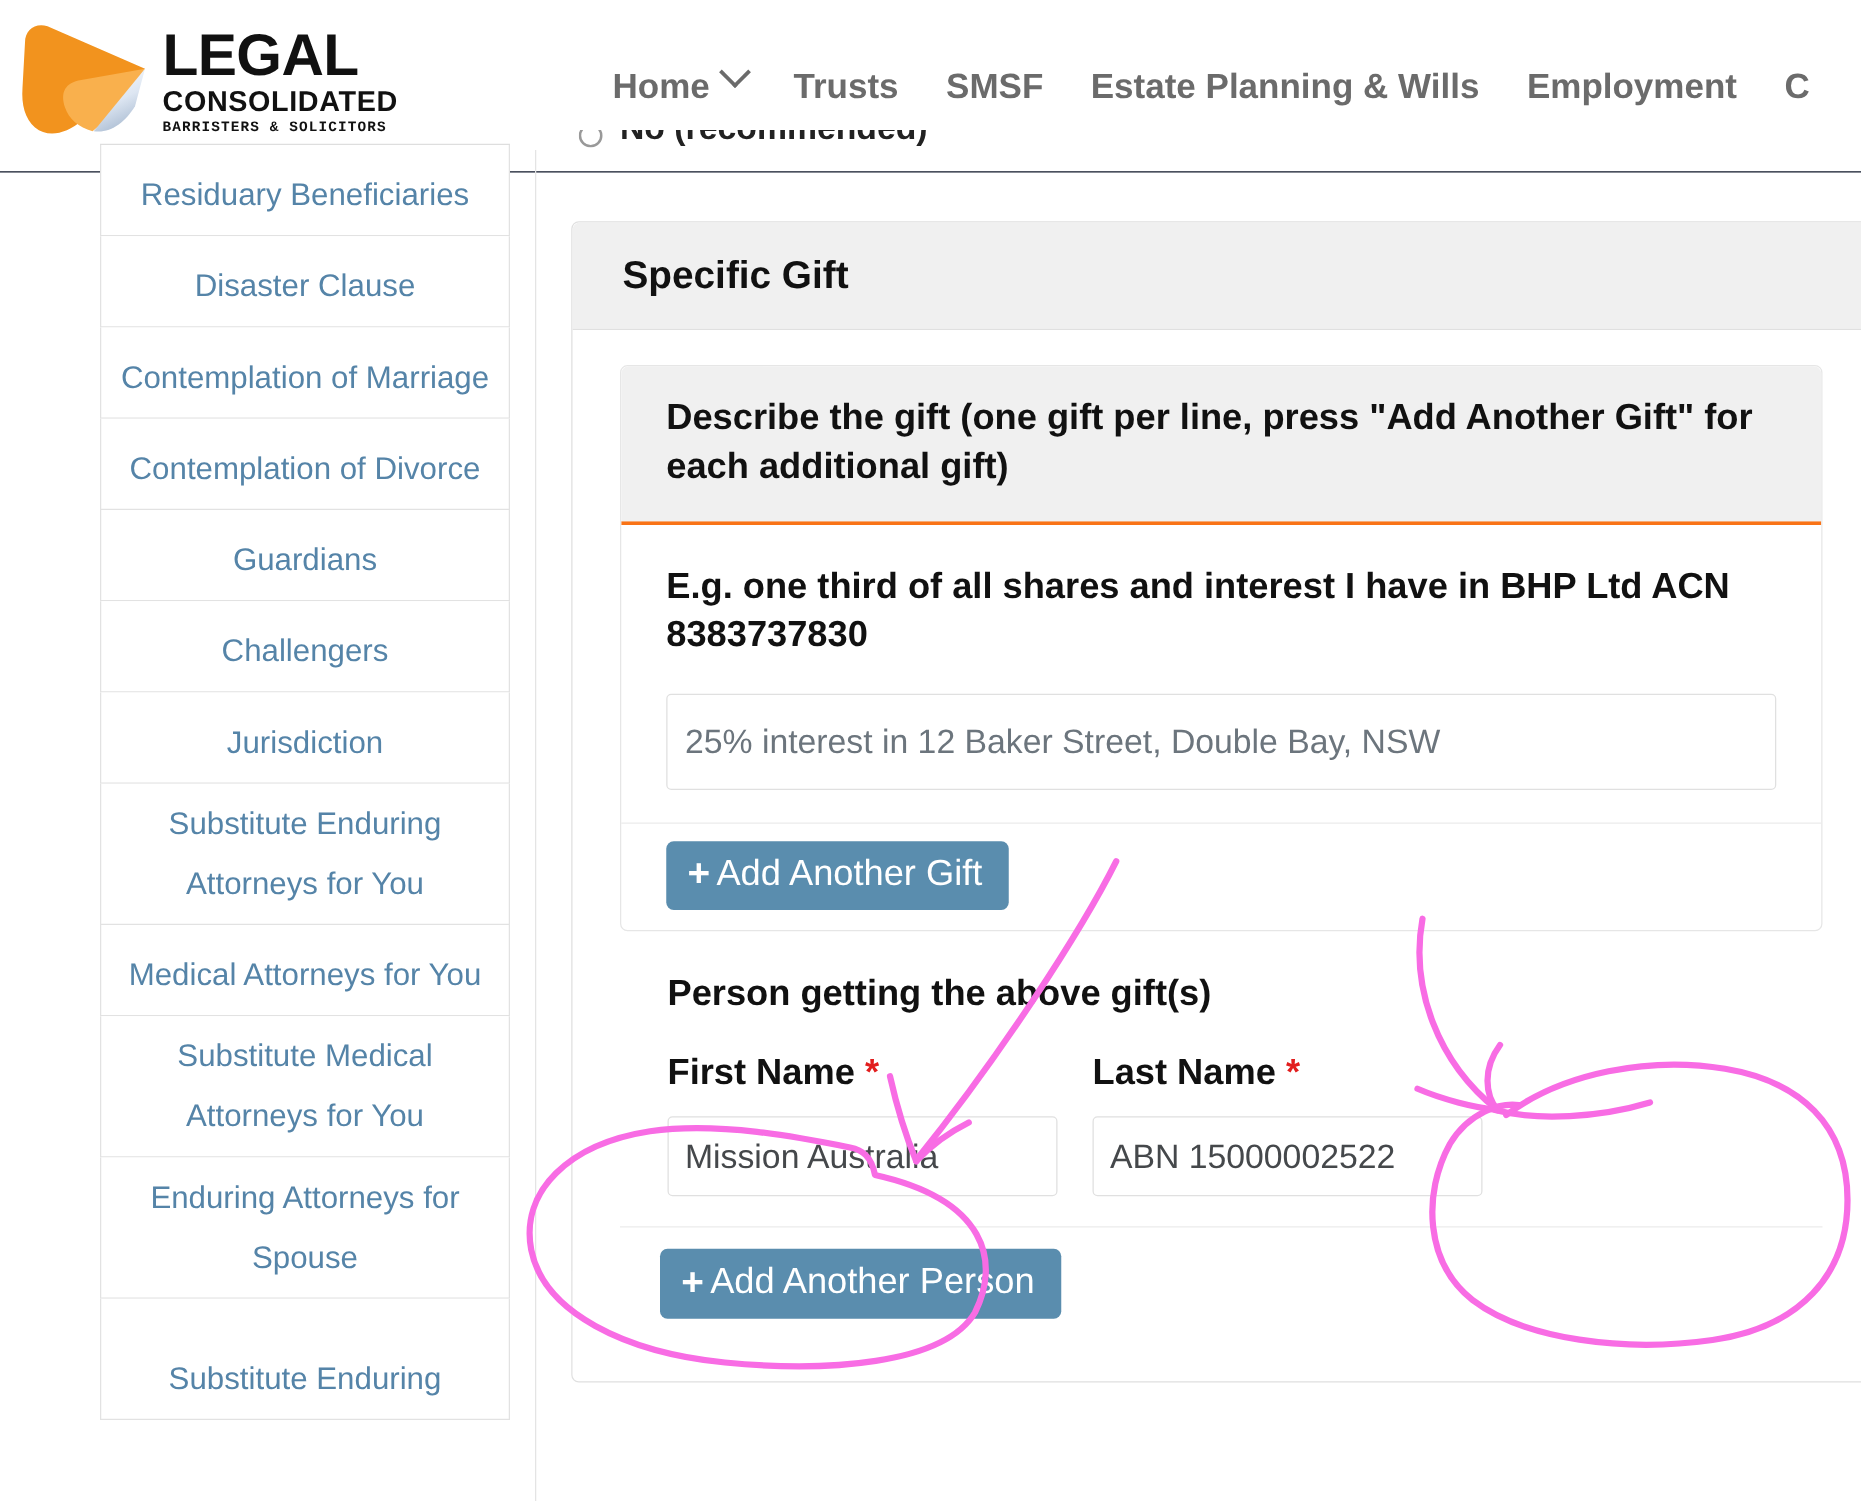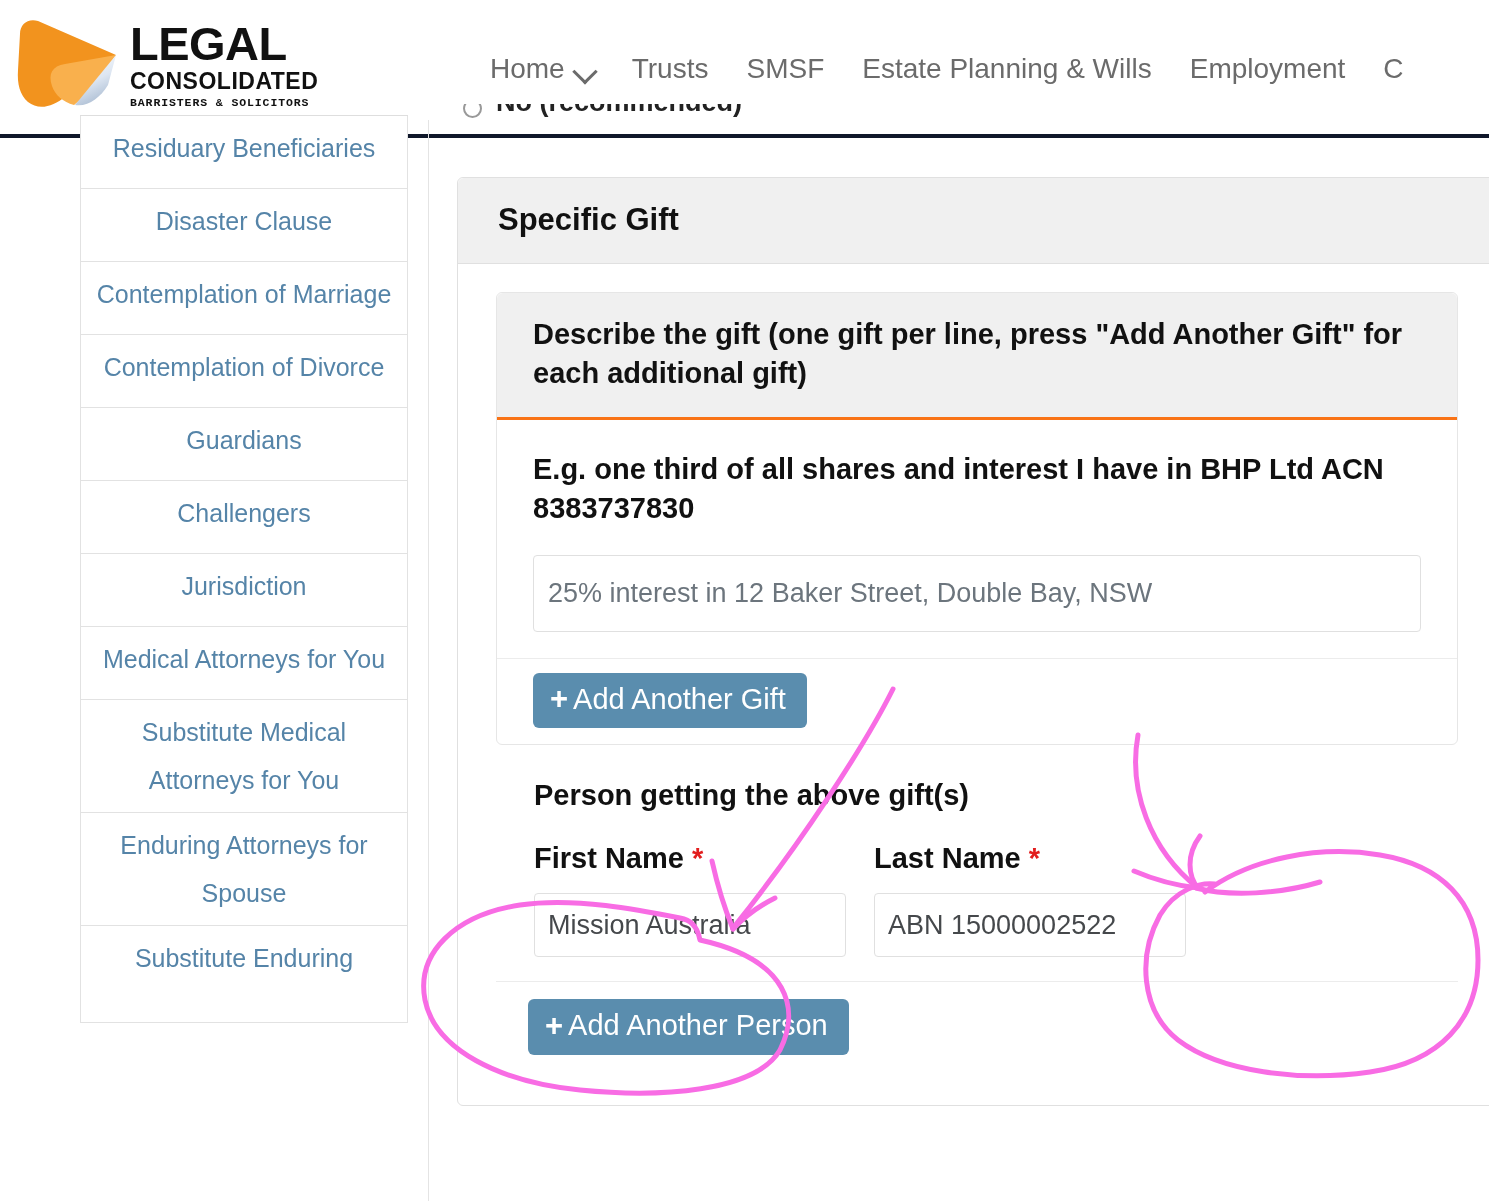--- a/index.html
+++ b/index.html
@@ -16,21 +16,21 @@
     position: relative;
   }
 
   
   .site-header {
     position: absolute;
     top: 0; left: 0;
     width: 1489px;
     height: 138px;
     background: #ffffff;
-    border-bottom: 4px solid #0f172a;
+    border-bottom: 1px solid #0f172a;
     box-sizing: border-box;
     overflow: hidden;
   }
   .brand {
     position: absolute;
     left: 8px;
     top: 12px;
     display: flex;
     align-items: center;
     height: 104px;
@@ -75,26 +75,26 @@
     left: 490px;
     top: 0;
     height: 138px;
     display: flex;
     align-items: center;
     gap: 38px;
     white-space: nowrap;
   }
   .nav-item {
     font-size: 28px;
-    font-weight: normal;
+    font-weight: bold;
     color: #6b6b6b;
     text-decoration: none;
     cursor: pointer;
     display: flex;
-    align-items: flex-end;
+    align-items: flex-start;
     gap: 11px;
   }
   .chev {
     display: inline-block;
     width: 15px;
     height: 15px;
     border-right: 3px solid #6b6b6b;
     border-bottom: 3px solid #6b6b6b;
     transform: rotate(45deg) translate(-3px,-3px);
   }
@@ -116,21 +116,21 @@
     width: 328px;
     border-top: 1px solid #dedede;
     box-sizing: border-box;
   }
   .side-item {
     border: 1px solid #e2e2e2;
     border-top: none;
     box-sizing: border-box;
     min-height: 73px;
     display: flex;
-    align-items: flex-start;
+    align-items: flex-end;
     justify-content: center;
     text-align: center;
     padding: 8px 10px;
     cursor: pointer;
     background: #fff;
   }
   .side-item span {
     color: #5584a8;
     font-size: 25px;
     line-height: 48px;
@@ -384,20 +384,23 @@
       </div>
     <div class="side-item">
         <span>Guardians</span>
       </div>
     <div class="side-item">
         <span>Challengers</span>
       </div>
     <div class="side-item">
         <span>Jurisdiction</span>
       </div>
+    <div class="side-item two-line">
+        <span>Substitute Enduring Attorneys for You</span>
+      </div>
     <div class="side-item">
         <span>Medical Attorneys for You</span>
       </div>
     <div class="side-item two-line">
         <span>Substitute Medical Attorneys for You</span>
       </div>
     <div class="side-item two-line">
         <span>Enduring Attorneys for Spouse</span>
       </div>
     <div class="side-item two-line">

